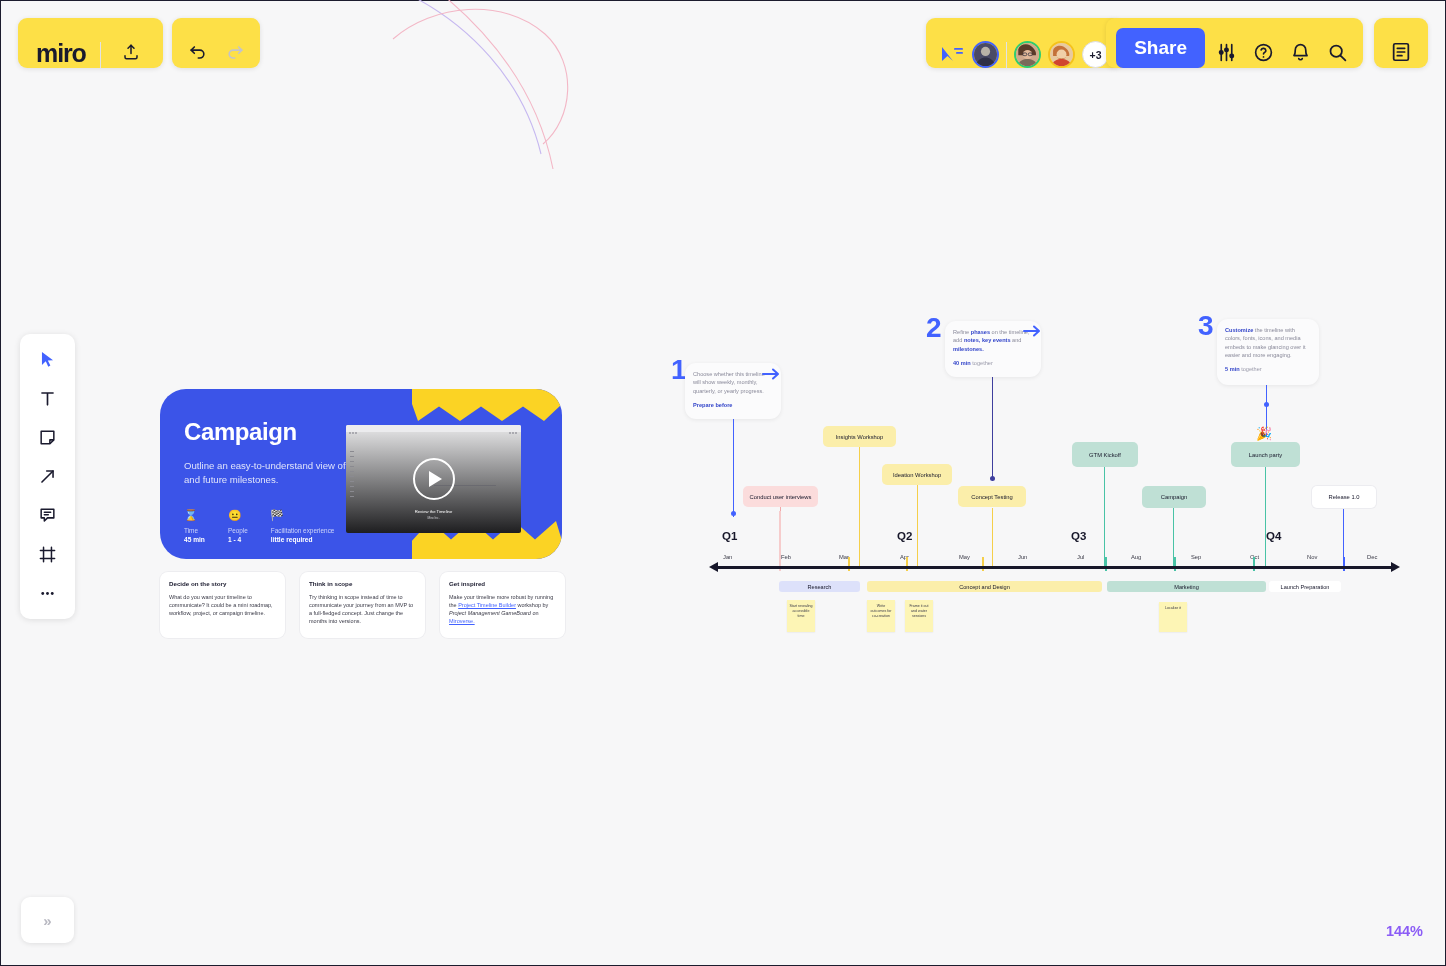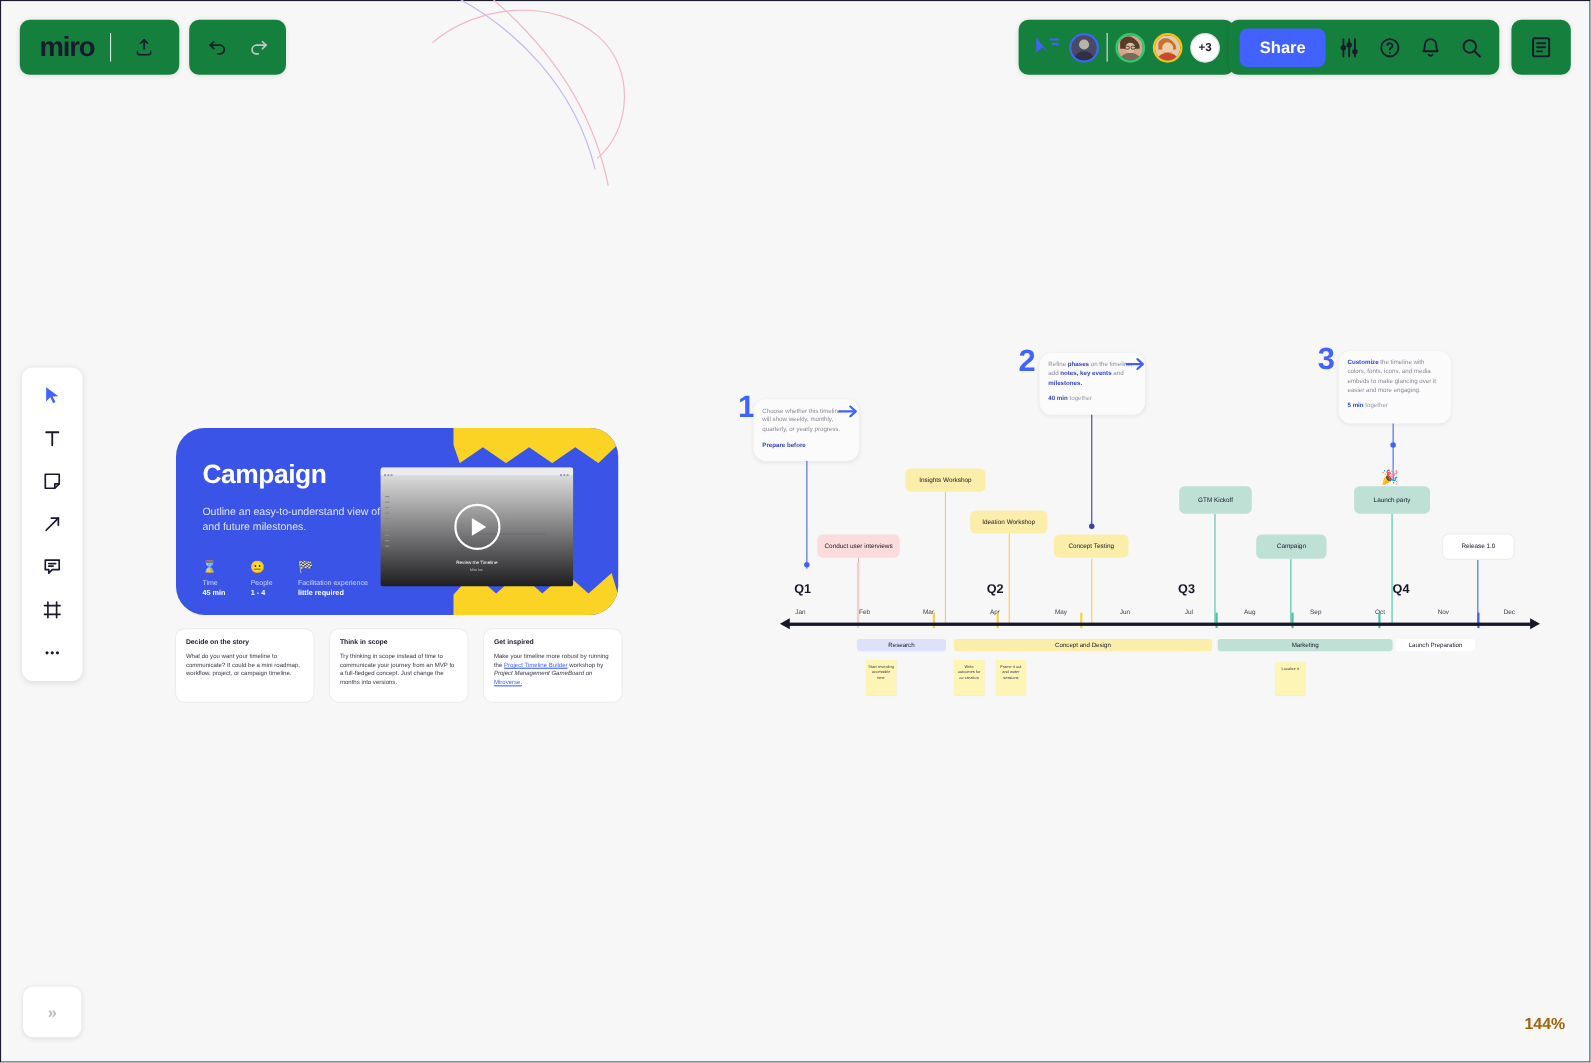--- a/index.html
+++ b/index.html
@@ -7,62 +7,62 @@
     width: 1446px; height: 966px;
     background: #f5f5f7;
     font-family: "Liberation Sans", sans-serif;
     overflow: hidden;
   }
   #app { position: relative; width: 1446px; height: 966px;
          background: #f7f7f8; border: 1px solid #1c1c2e; }
 
   
   .topbar { position:absolute; top:0; left:0; right:0; height:85px; }
-  .panel { position:absolute; background:#15803d; border-radius:9px;
+  .panel { position:absolute; background:#fde047; border-radius:9px;
            box-shadow:0 1px 5px rgba(0,0,0,.10); display:flex;
-           align-items:center; height:50px; }
+           align-items:flex-end; height:50px; }
   .tb-logo { left:17px; top:17px; padding:0 16px 0 18px; gap:14px; }
   .mirologo { font-size:25px; font-weight:700; color:#1a1a2e; letter-spacing:-1.1px; }
   .vdiv { width:1px; height:26px; background:#e2e2e6; }
   .icobtn { width:32px; height:32px; display:flex; align-items:center;
             justify-content:center; cursor:pointer; border-radius:5px; }
   .tb-undo { left:171px; top:17px; padding:0 9px; gap:6px; }
   .tb-users { right:323px; top:17px; padding:0 13px; gap:7px; }
   .tb-actions { right:82px; top:17px; padding:0 10px; gap:5px; }
   .tb-notes { right:17px; top:17px; padding:0 11px; }
 
   .cursorico { width:26px; height:24px; }
   .avatar { width:27px; height:27px; border-radius:50%; border:2.5px solid #4262ff;
             overflow:hidden; position:relative; }
   .avatar.g { border-color:#2ecc71; }
   .avatar.y { border-color:#f5c21b; }
   .avatar .face { position:absolute; inset:0; }
   .plusn { width:27px; height:27px; border-radius:50%; border:1px solid #dcdce2;
            display:flex; align-items:center; justify-content:center;
            font-size:10.5px; font-weight:700; color:#1a1a2e; background:#fff; }
-  .share { background:#4262ff; color:#fff; font-size:15px; font-weight:700;
+  .share { background:#4262ff; color:#fff; font-size:19px; font-weight:700;
            padding:9px 18px; border-radius:7px; border:none; cursor:pointer;
            font-family:"Liberation Sans",sans-serif; }
 
   
   .lefttool { position:absolute; left:19px; top:333px; width:55px;
               background:#fff; border-radius:10px;
               box-shadow:0 1px 6px rgba(0,0,0,.11);
               padding:9px 0; display:flex; flex-direction:column;
               align-items:center; gap:6px; }
   .tool { width:38px; height:33px; display:flex; align-items:center;
           justify-content:center; border-radius:6px; cursor:pointer; }
 
   
   .collapse { position:absolute; left:20px; bottom:22px; width:53px; height:46px;
               background:#fff; border-radius:9px; box-shadow:0 1px 5px rgba(0,0,0,.10);
               display:flex; align-items:center; justify-content:center;
               color:#b9b9c2; font-size:15px; font-weight:700; cursor:pointer; }
   .zoomlvl { position:absolute; right:22px; bottom:26px; font-size:14.5px;
-             font-weight:700; color:#a16207; cursor:pointer; }
+             font-weight:700; color:#8b5cf6; cursor:pointer; }
 
   
   .tplcard { position:absolute; left:159px; top:388px; width:402px; height:170px;
              background:#3b54e8; border-radius:26px; overflow:hidden; }
   .zig { position:absolute; background:#fbd324; }
   .zigtop { left:252px; top:-6px; width:150px; height:38px;
             clip-path: polygon(0% 0%,100% 0%,100% 55%,88% 100%,74% 62%,60% 100%,
                                46% 62%,32% 100%,18% 62%,4% 100%,0% 55%); }
   .zigbot { left:252px; top:132px; width:150px; height:44px;
             clip-path: polygon(0% 45%,12% 0%,26% 42%,40% 0%,54% 42%,68% 0%,

